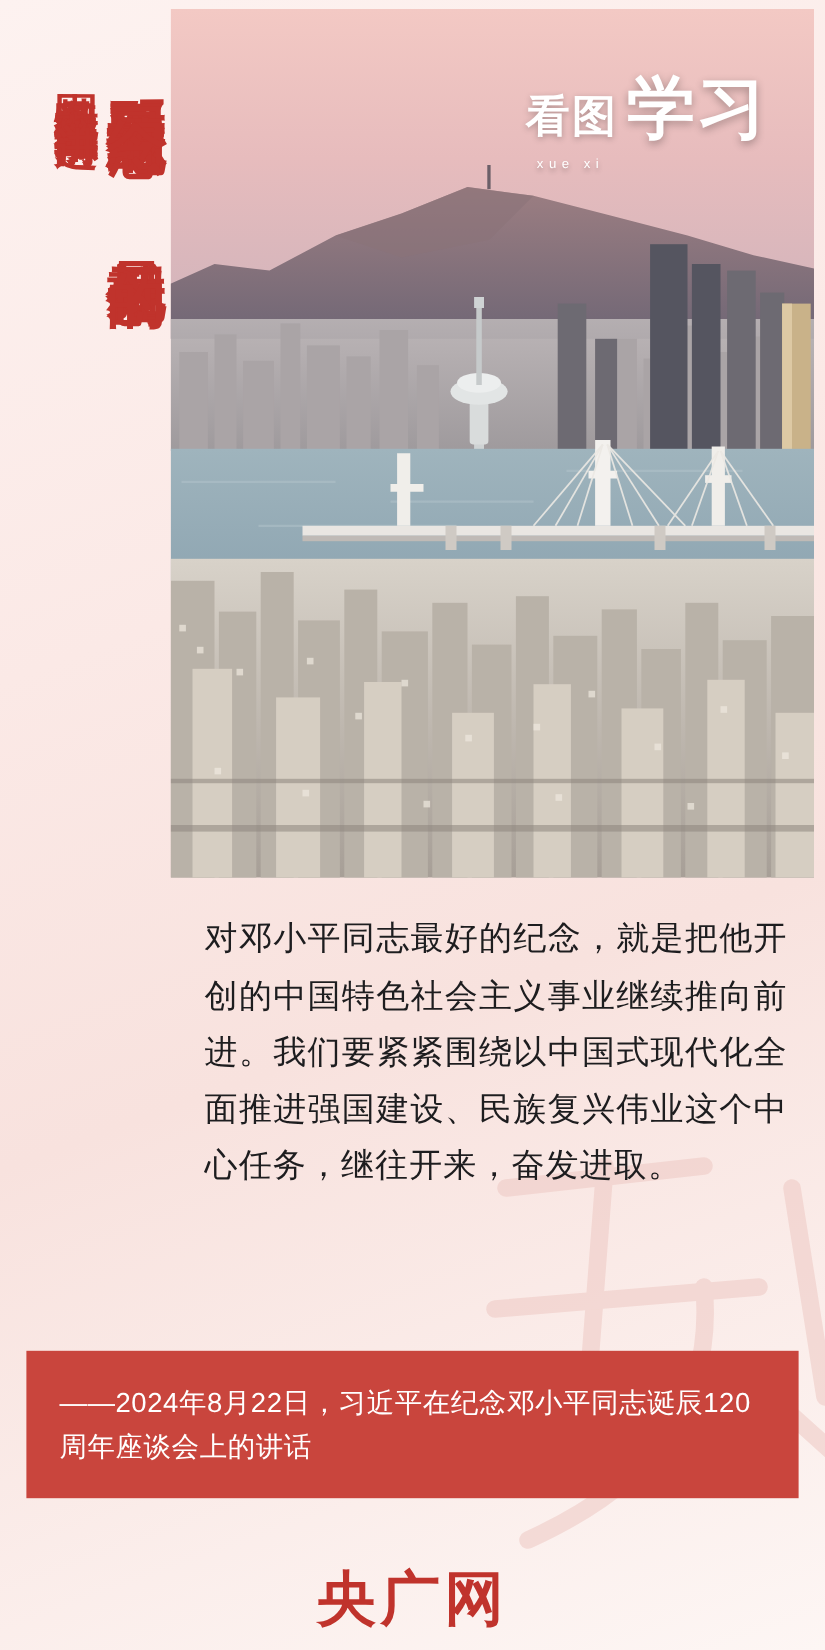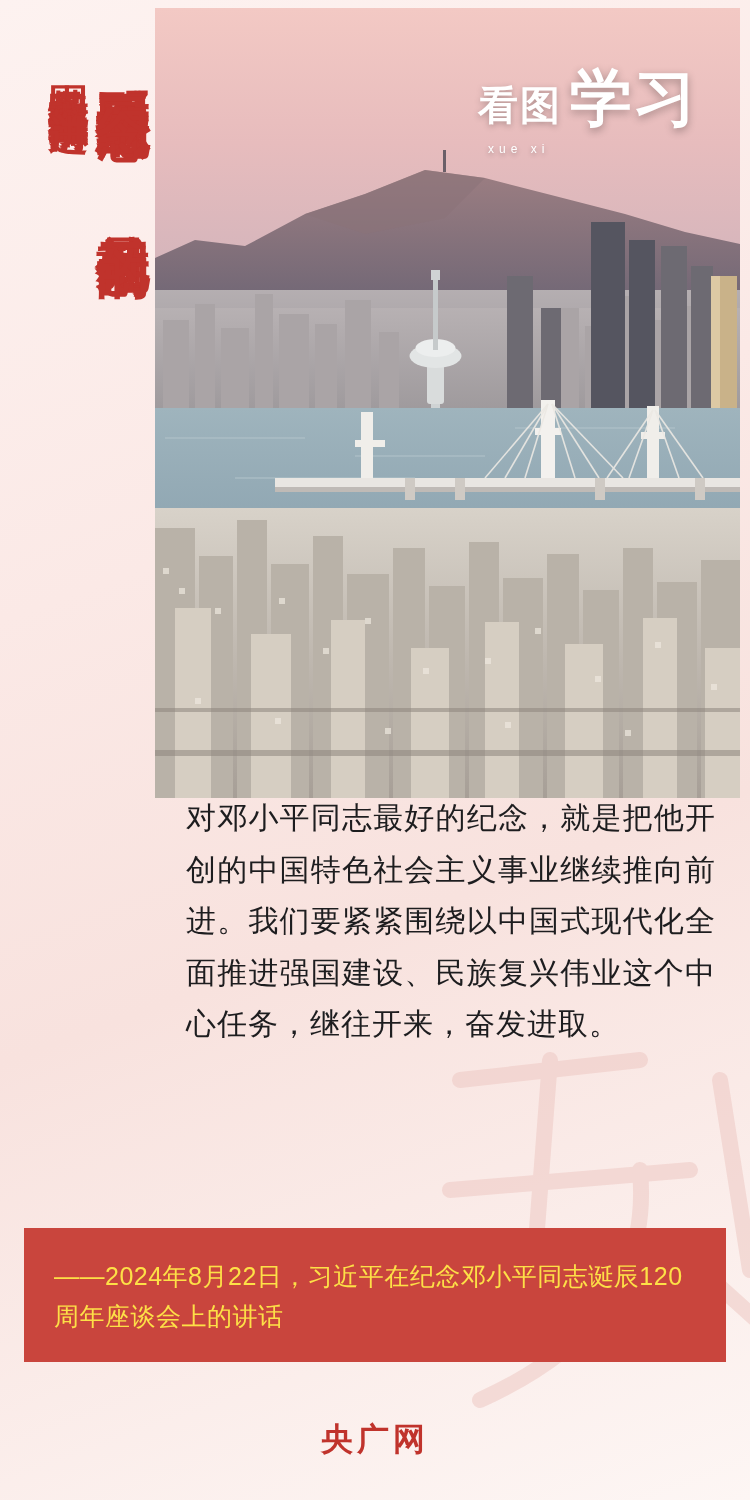--- a/index.html
+++ b/index.html
@@ -113,61 +113,61 @@
     letter-spacing: 5px;
     text-align: left;
     padding-left: 10px;
     text-shadow: 0 2px 5px rgba(0,0,0,.3);
   }
 
   
   .quote {
     position: absolute;
     left: 186px;
-    top: 792px;
+    top: 828px;
     width: 530px;
     font-family: "Liberation Sans", "DejaVu Sans", sans-serif;
     font-size: 30px;
     line-height: 1.72;
     color: #1d1d1f;
     letter-spacing: 1px;
     text-align: justify;
   }
 
   
   .source {
     position: absolute;
     left: 24px;
     top: 1228px;
     width: 702px;
     min-height: 130px;
     background: #c9453d;
     box-sizing: border-box;
     padding: 28px 30px 26px 30px;
-    color: #fde047;
+    color: #ffffff;
     font-family: "Liberation Sans", "DejaVu Sans", sans-serif;
     font-size: 25px;
     line-height: 1.6;
     letter-spacing: .5px;
   }
 
   
   .footer {
     position: absolute;
     left: 0;
     right: 0;
     top: 1418px;
     display: flex;
     justify-content: center;
     align-items: center;
   }
   .logo {
     font-family: "Liberation Sans", "DejaVu Sans", sans-serif;
     font-weight: bold;
-    font-size: 32px;
+    font-size: 54px;
     letter-spacing: 4px;
     color: #c0332c;
   }
 </style>
 </head>
 <body>
 
 <div id="poster">
 
   <svg class="watermark" viewBox="0 0 420 420" aria-hidden="true">

